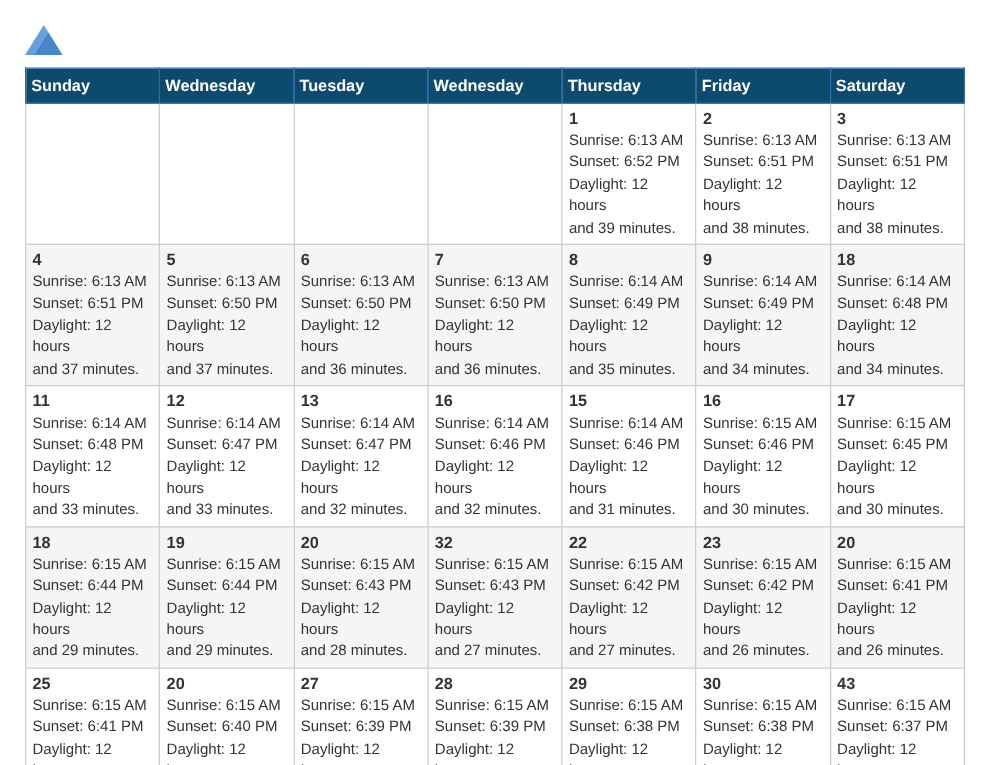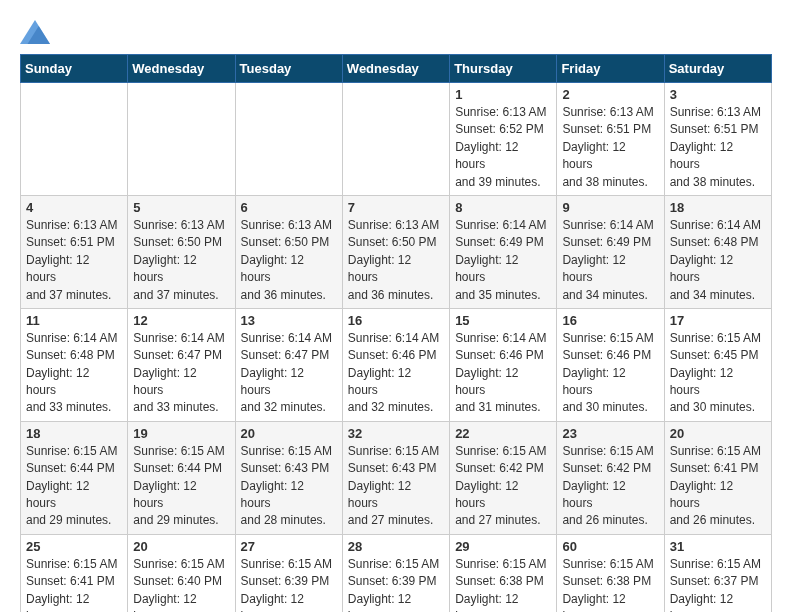--- a/index.html
+++ b/index.html
@@ -332,28 +332,28 @@
 and 23 minutes.</div>
         </td>
         <td>
           <span class="day-number">29</span>
           <div class="day-info" style="white-space: pre-line;">Sunrise: 6:15 AM
 Sunset: 6:38 PM
 Daylight: 12 hours
 and 22 minutes.</div>
         </td>
         <td>
-          <span class="day-number">60</span>
+          <span class="day-number">30</span>
           <div class="day-info" style="white-space: pre-line;">Sunrise: 6:15 AM
 Sunset: 6:38 PM
 Daylight: 12 hours
 and 22 minutes.</div>
         </td>
         <td>
-          <span class="day-number">31</span>
+          <span class="day-number">43</span>
           <div class="day-info" style="white-space: pre-line;">Sunrise: 6:15 AM
 Sunset: 6:37 PM
 Daylight: 12 hours
 and 21 minutes.</div>
         </td>
       </tr>
     </tbody>
 </table>
 
 </body></html>

